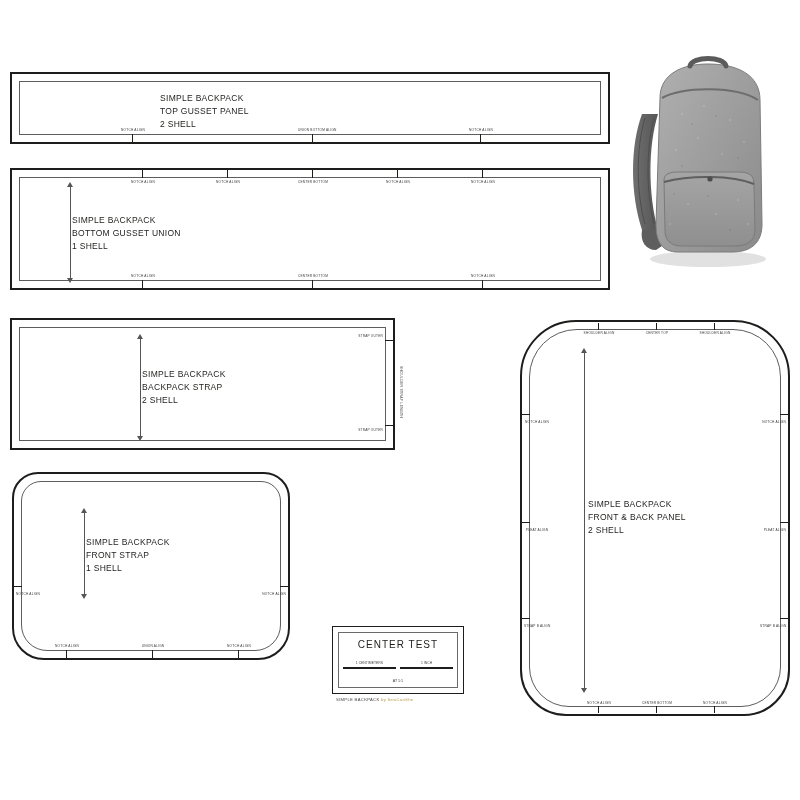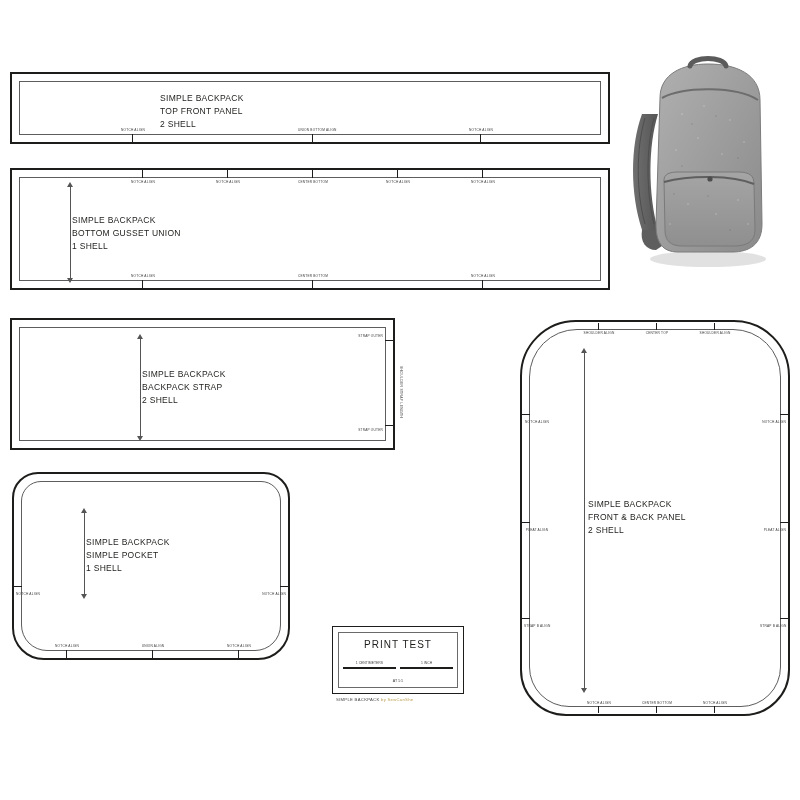--- a/index.html
+++ b/index.html
@@ -179,21 +179,21 @@
 </style>
 </head>
 <body>
 
 <div id="sheet">
 
   <div class="piece" id="piece-top-gusset">
     <div class="inner"></div>
     <div class="labels" style="left:148px; top:18px;">
       <span class="l">SIMPLE BACKPACK</span>
-      <span class="l">TOP FRONT PANEL</span>
+      <span class="l">TOP GUSSET PANEL</span>
       <span class="l">2 SHELL</span>
     </div>
     <div class="tick" style="left:120px; bottom:0px; width:1px; height:8px;"></div>
     <div class="notch" style="left:106px; bottom:10px; width:30px;">NOTCH ALIGN</div>
     <div class="tick" style="left:300px; bottom:0px; width:1px; height:8px;"></div>
     <div class="notch" style="left:286px; bottom:10px; width:30px;">UNION BOTTOM ALIGN</div>
     <div class="tick" style="left:468px; bottom:0px; width:1px; height:8px;"></div>
     <div class="notch" style="left:454px; bottom:10px; width:30px;">NOTCH ALIGN</div>
   </div>
 
@@ -245,21 +245,21 @@
     <div class="tick" style="right:0px; bottom:22px; width:8px; height:1px;"></div>
     <div class="notch" style="right:10px; bottom:16px; width:28px; text-align:right;">STRAP OUTER</div>
 
     <div class="side-vert-note" style="right:-10px; top:46px;">SHOULDER STRAP LENGTH</div>
   </div>
 
   <div class="piece" id="piece-front-pocket">
     <div class="inner"></div>
     <div class="labels" style="left:72px; top:62px;">
       <span class="l">SIMPLE BACKPACK</span>
-      <span class="l">SIMPLE POCKET</span>
+      <span class="l">FRONT STRAP</span>
       <span class="l">1 SHELL</span>
     </div>
 
     <div class="dim v" style="left:70px; top:38px; height:82px;"></div>
     <div class="arrow up" style="left:67px; top:34px;"></div>
     <div class="arrow down" style="left:67px; top:120px;"></div>
 
     <div class="tick" style="left:52px; bottom:0px; width:1px; height:8px;"></div>
     <div class="notch" style="left:38px; bottom:10px; width:30px;">NOTCH ALIGN</div>
     <div class="tick" style="left:138px; bottom:0px; width:1px; height:8px;"></div>
@@ -309,21 +309,21 @@
     <div class="tick" style="left:76px; bottom:1px; width:1px; height:7px;"></div>
     <div class="notch" style="left:62px; bottom:9px; width:30px;">NOTCH ALIGN</div>
     <div class="tick" style="left:134px; bottom:1px; width:1px; height:7px;"></div>
     <div class="notch" style="left:118px; bottom:9px; width:34px;">CENTER BOTTOM</div>
     <div class="tick" style="left:192px; bottom:1px; width:1px; height:7px;"></div>
     <div class="notch" style="left:178px; bottom:9px; width:30px;">NOTCH ALIGN</div>
   </div>
 
   <div class="piece" id="piece-print-test">
     <div class="inner"></div>
-    <div class="print-title">PRINT TEST</div>
+    <div class="print-title">CENTER TEST</div>
     <div class="print-rule-row">
       <div class="seg">
         <div>1 CENTIMETERS</div>
         <div class="print-bar"></div>
       </div>
       <div class="seg">
         <div>1 INCH</div>
         <div class="print-bar"></div>
       </div>
     </div>

